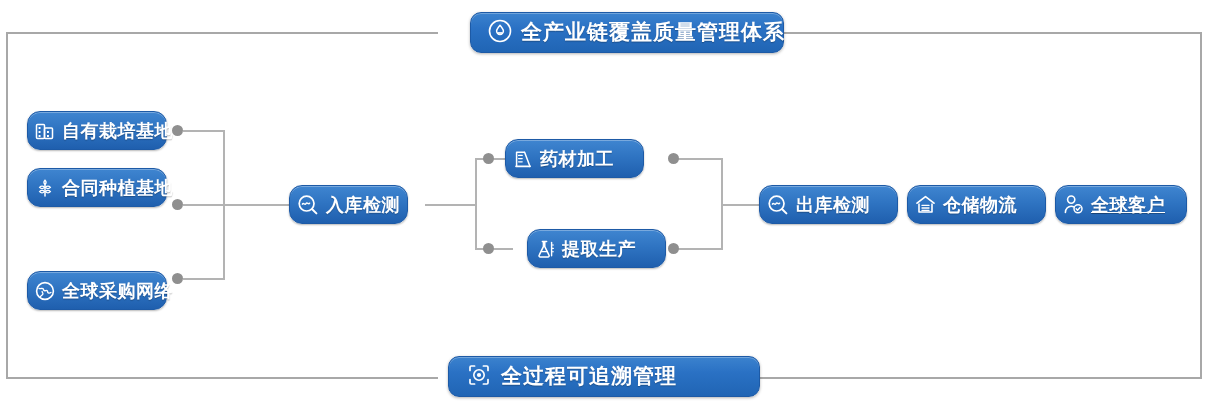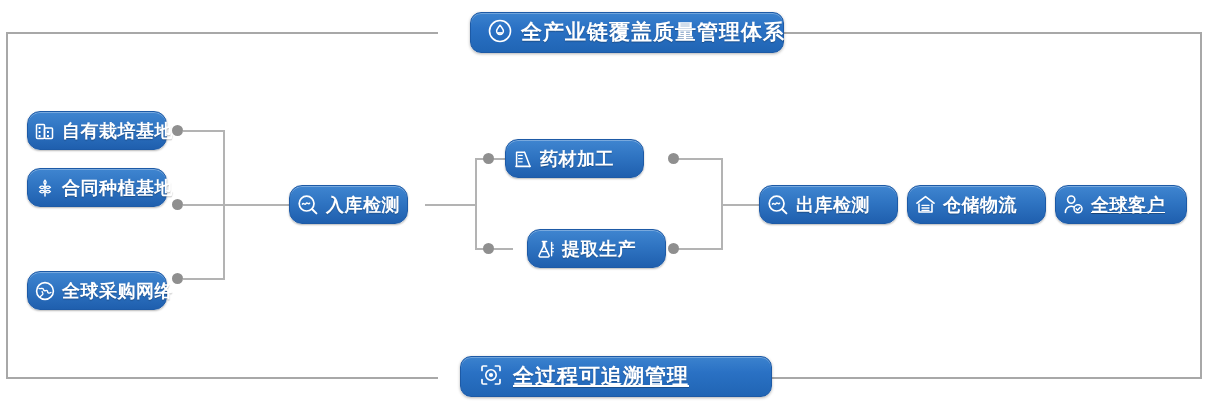--- a/index.html
+++ b/index.html
@@ -80,21 +80,21 @@
       <svg width="26" height="26" viewBox="0 0 26 26">
         <circle cx="13" cy="13" r="10.5" fill="none" stroke="#fff" stroke-width="1.6"></circle>
         <path d="M13 7.2c2.2 2.6 3.4 4.2 3.4 5.8a3.4 3.4 0 0 1-6.8 0c0-1.6 1.2-3.2 3.4-5.8z" fill="none" stroke="#fff" stroke-width="1.5" stroke-linejoin="round"></path>
         <path d="M10.3 14.8h5.4" stroke="#fff" stroke-width="1.3"></path>
         <path d="M12 14.8v2.1M14 14.8v2.1" stroke="#fff" stroke-width="1.2"></path>
       </svg>
     </span>
     <span class="lbl">全产业链覆盖质量管理体系</span>
   </div>
 
-  <div class="banner" style="left:460px;top:356px;width:312px;height:41px;text-decoration:underline;">
+  <div class="banner" style="left:448px;top:356px;width:312px;height:41px;">
     <span class="ico">
       <svg width="28" height="28" viewBox="0 0 28 28">
         <path d="M5 9.5V6.2a1.2 1.2 0 0 1 1.2-1.2H9.6" fill="none" stroke="#fff" stroke-width="1.7" stroke-linecap="round"></path>
         <path d="M18.4 5h3.4A1.2 1.2 0 0 1 23 6.2v3.3" fill="none" stroke="#fff" stroke-width="1.7" stroke-linecap="round"></path>
         <path d="M23 18.5v3.3a1.2 1.2 0 0 1-1.2 1.2h-3.4" fill="none" stroke="#fff" stroke-width="1.7" stroke-linecap="round"></path>
         <path d="M9.6 23H6.2A1.2 1.2 0 0 1 5 21.8v-3.3" fill="none" stroke="#fff" stroke-width="1.7" stroke-linecap="round"></path>
         <circle cx="14" cy="14" r="5.2" fill="none" stroke="#fff" stroke-width="1.6"></circle>
         <circle cx="14" cy="14" r="2.1" fill="#fff"></circle>
       </svg>
     </span>

